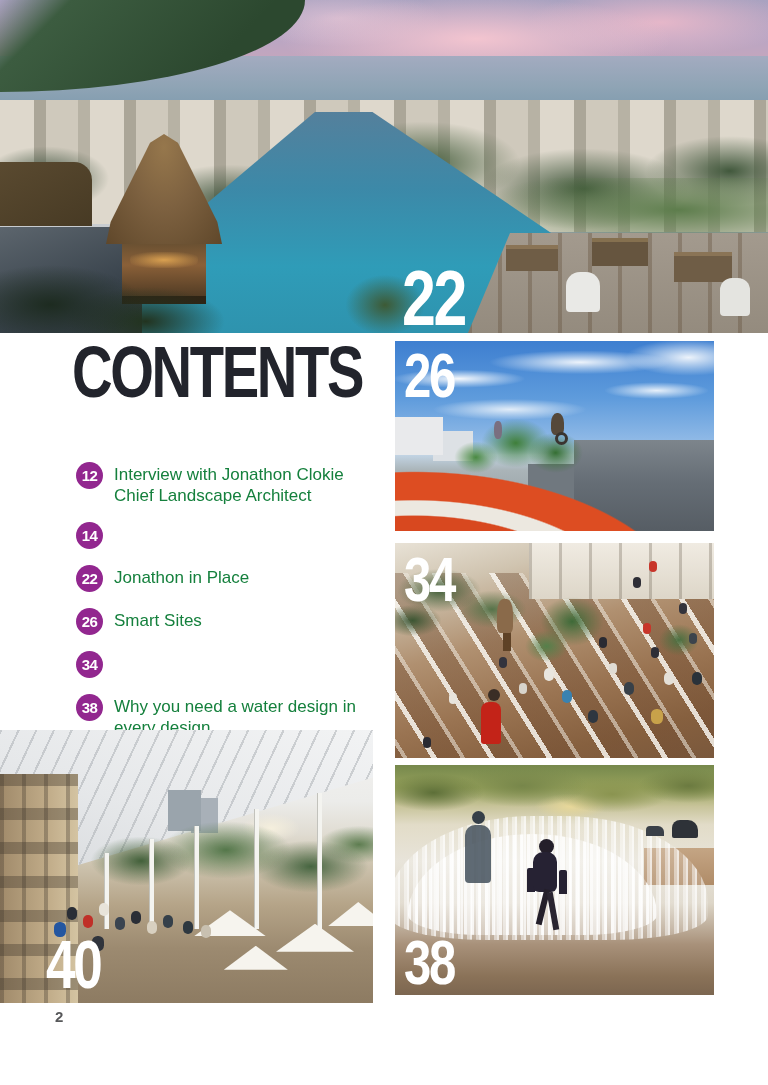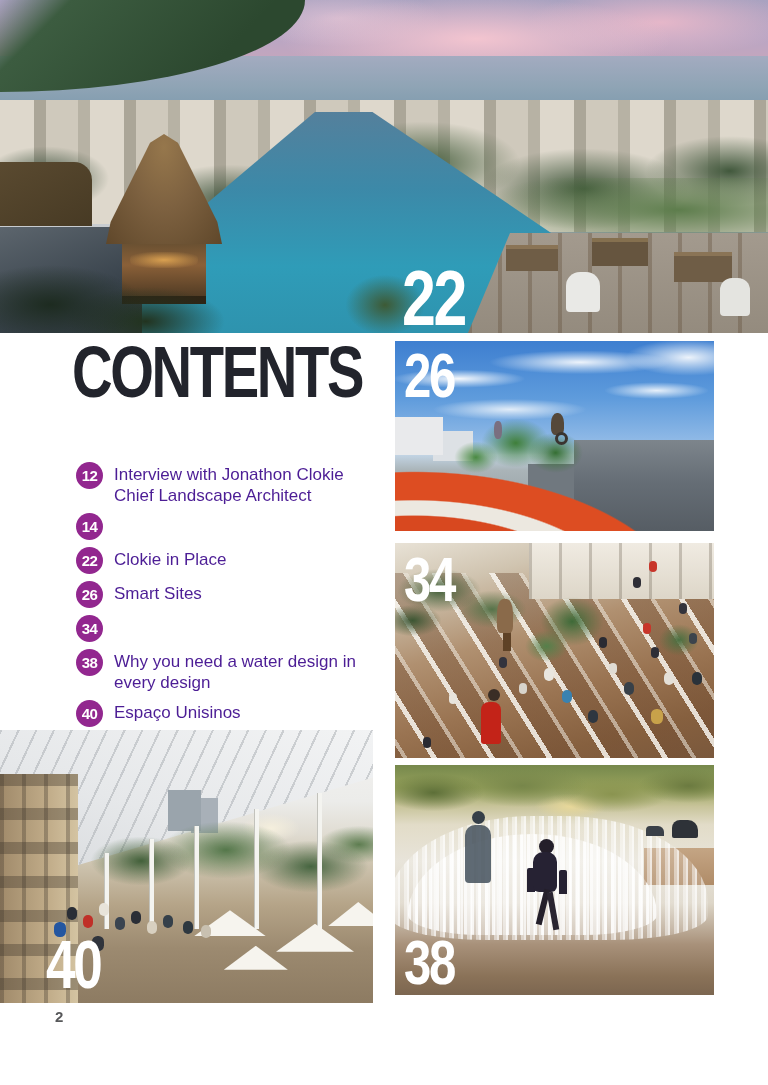--- a/index.html
+++ b/index.html
@@ -70,27 +70,27 @@
       radial-gradient(ellipse 130px 55px at 28% 55%, #1d2b20 0%, rgba(29,43,32,0) 72%),
       radial-gradient(ellipse 110px 48px at 62% 70%, #22331f 0%, rgba(34,51,31,0) 72%);}
   .h-palm-c{left:330px;bottom:-14px;width:110px;height:84px;
     background:radial-gradient(ellipse 55px 42px at 50% 50%, #3d5a35 0%, rgba(61,90,53,0) 72%);}
 
   
   .title{left:72px;top:344px;color:#22242c;font-size:72px;font-weight:700;line-height:.78;
          letter-spacing:-3px;transform:scaleX(.78);transform-origin:left top;white-space:nowrap;}
   .subtitle{left:80px;top:403px;color:#4d4d4f;font-size:20px;letter-spacing:0;}
 
-  .toc{left:76px;top:461px;width:310px;display:flex;flex-direction:column;gap:6px;
+  .toc{left:76px;top:461px;width:310px;display:flex;flex-direction:column;gap:15px;
        margin:0;padding:0;list-style:none;}
   .toc li{position:relative;display:flex;align-items:flex-start;gap:11px;cursor:pointer;}
   .badge{position:relative;flex:0 0 auto;width:27px;height:27px;border-radius:50%;
          background:#92278f;color:#fff;font-size:15px;font-weight:700;letter-spacing:-.5px;
          display:flex;align-items:center;justify-content:center;margin-top:1px;}
-  .t-lines{position:relative;display:flex;flex-direction:column;color:#4c1d95;
+  .t-lines{position:relative;display:flex;flex-direction:column;color:#15803d;
            font-size:17px;line-height:21px;padding-top:3px;}
   .t-lines span{position:relative;}
 
   
   .f26{left:395px;top:341px;width:319px;height:190px;overflow:hidden;
     background:linear-gradient(180deg,#3e7fd0 0%,#5e9bdc 30%,#8fb9e6 52%,#c2d4e4 60%,#aab4b8 68%,#8a9296 100%);}
   .c-clouds{left:0;top:0;right:0;height:62%;
     background:
       radial-gradient(ellipse 95px 13px at 20% 32%, rgba(255,255,255,.95), rgba(255,255,255,0) 70%),
       radial-gradient(ellipse 130px 17px at 58% 18%, rgba(255,255,255,.9), rgba(255,255,255,0) 70%),
@@ -261,21 +261,21 @@
         <span>Interview with Jonathon Clokie</span>
         <span>Chief Landscape Architect</span>
       </span>
     </li>
     <li>
       <span class="badge">14</span>
     </li>
     <li>
       <span class="badge">22</span>
       <span class="t-lines">
-        <span>Clokie in Place</span>
+        <span>Jonathon in Place</span>
       </span>
     </li>
     <li>
       <span class="badge">26</span>
       <span class="t-lines">
         <span>Smart Sites</span>
       </span>
     </li>
     <li>
       <span class="badge">34</span>

